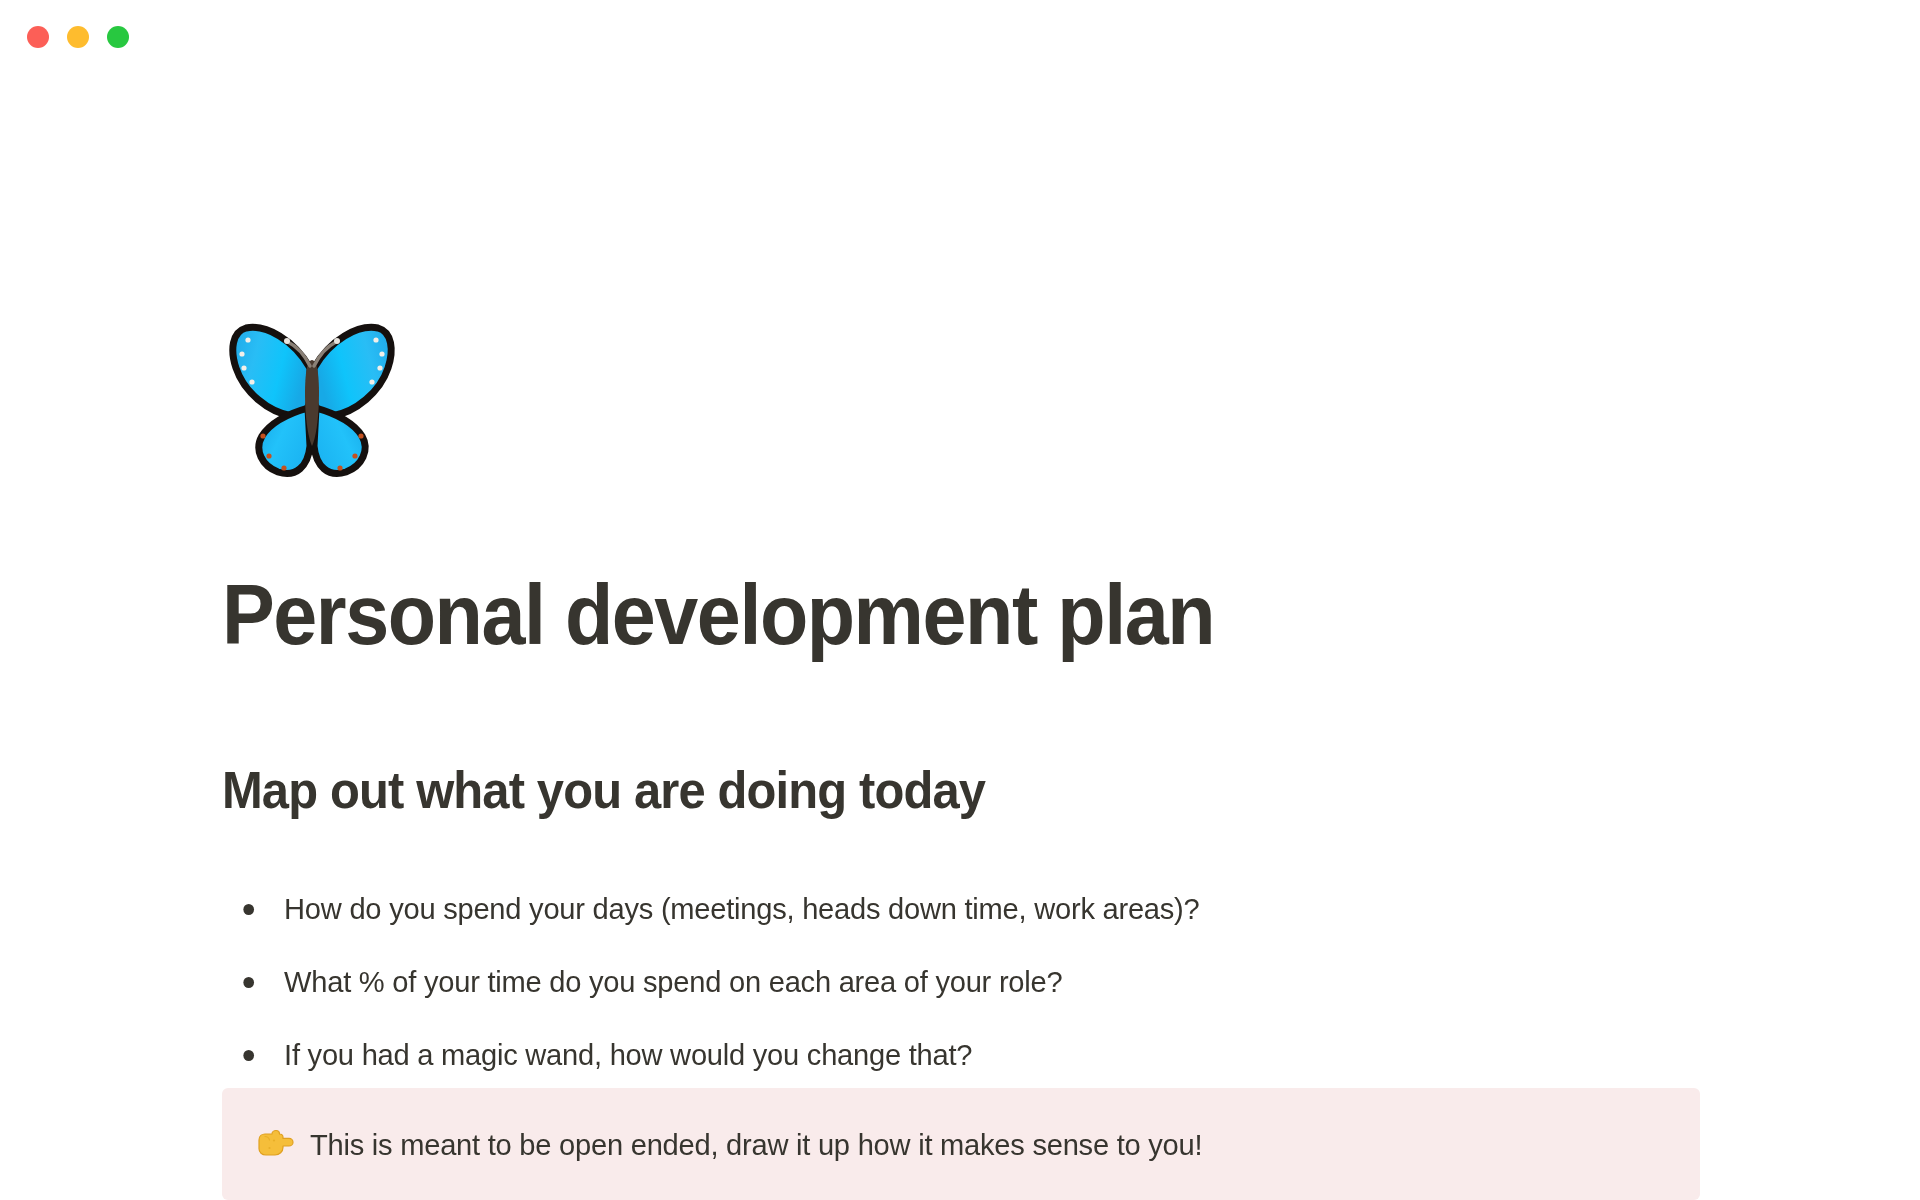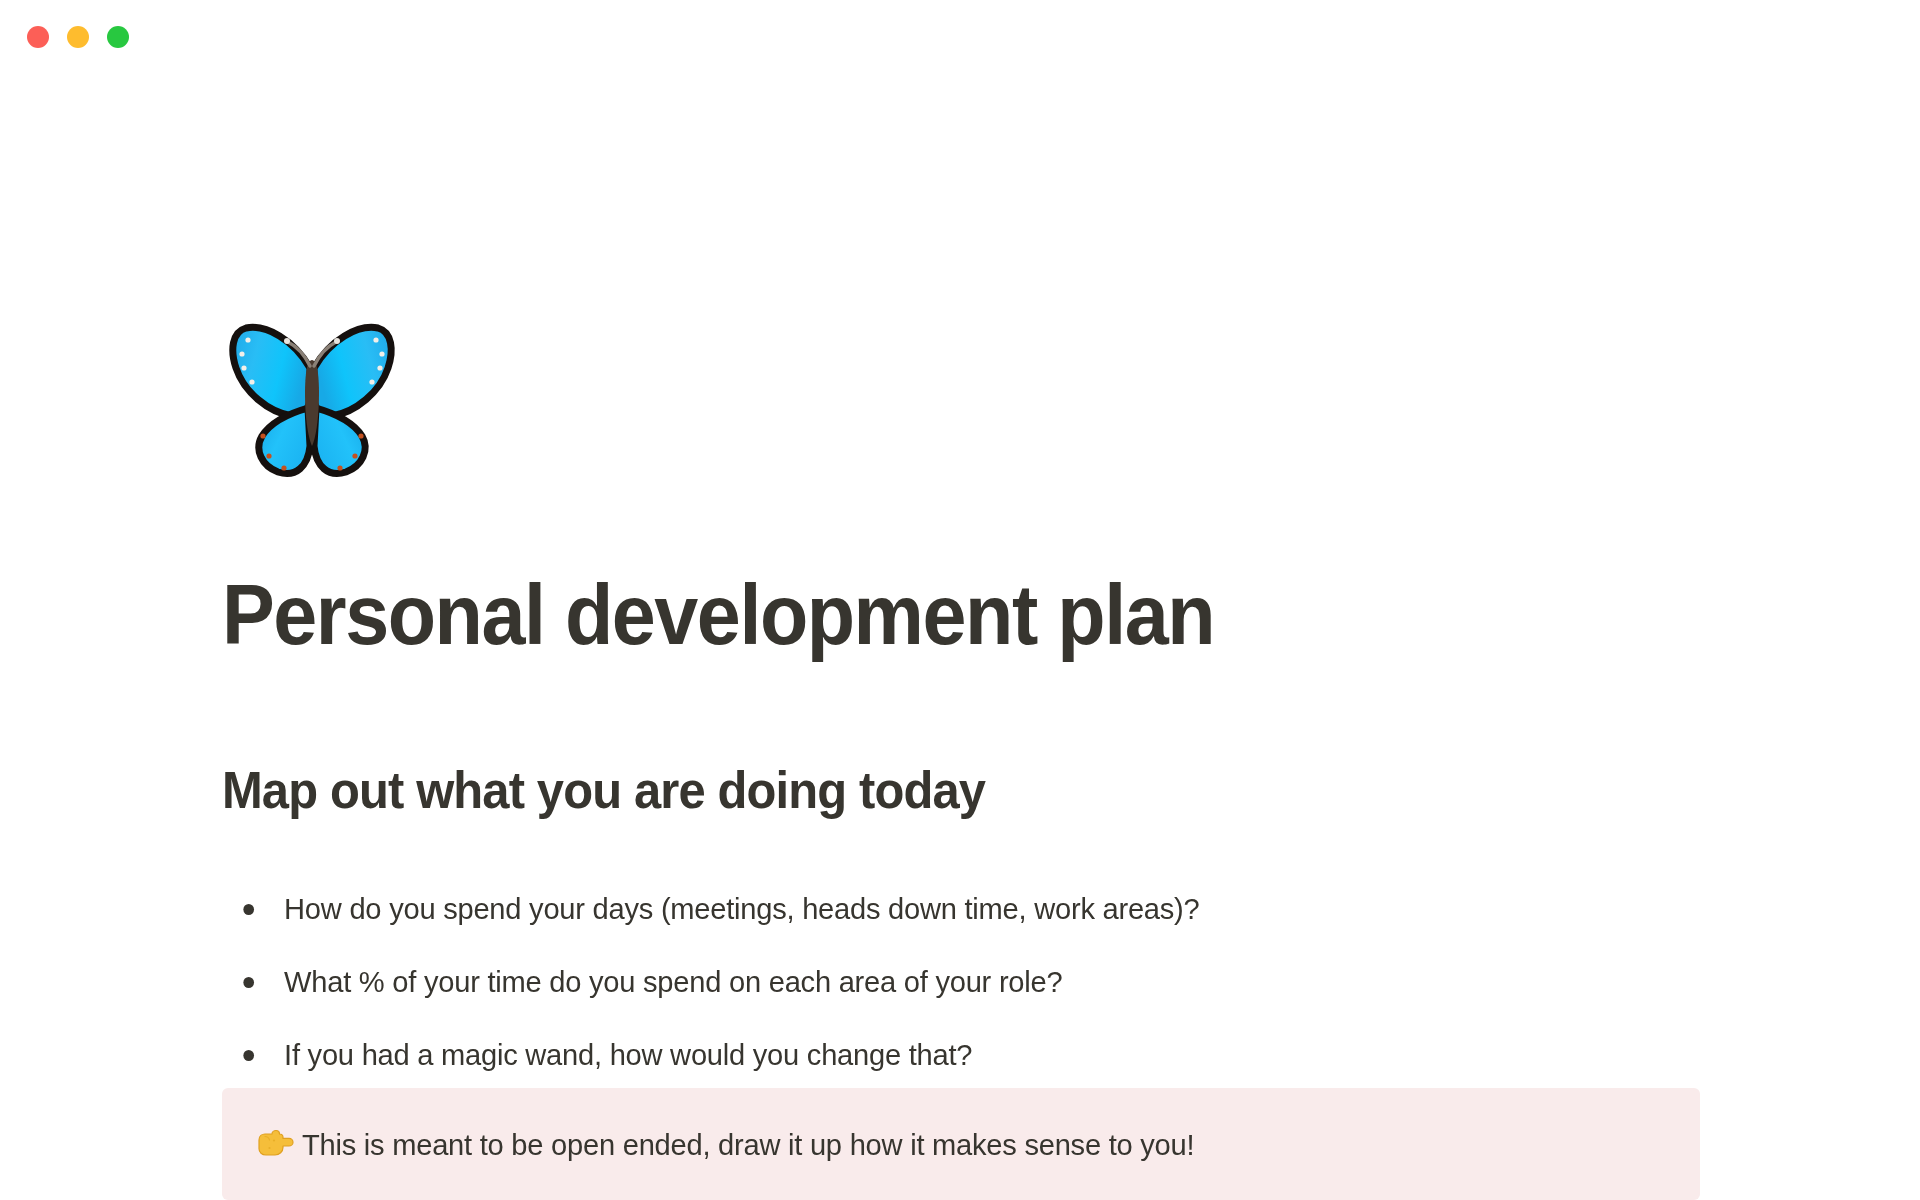--- a/index.html
+++ b/index.html
@@ -131,20 +131,21 @@
     left: 222px;
     top: 1088px;
     width: 1478px;
     min-height: 112px;
     box-sizing: border-box;
     background: #F9EBEB;
     border-radius: 6px;
     display: flex;
     align-items: center;
     padding: 26px 30px 26px 32px;
+    gap: 8px;
   }
   .callout-emoji {
     flex: 0 0 auto;
     width: 48px;
     font-size: 34px;
     line-height: 1;
     user-select: none;
   }
   .callout-emoji svg { display: block; }
   .callout-text {

